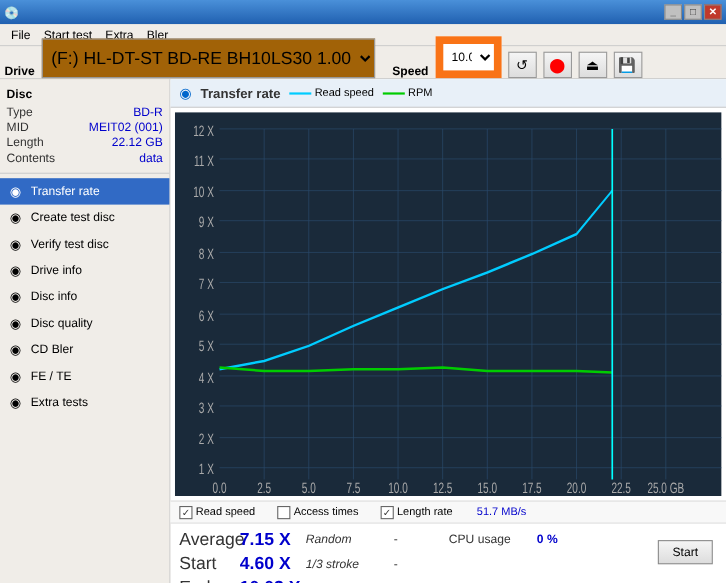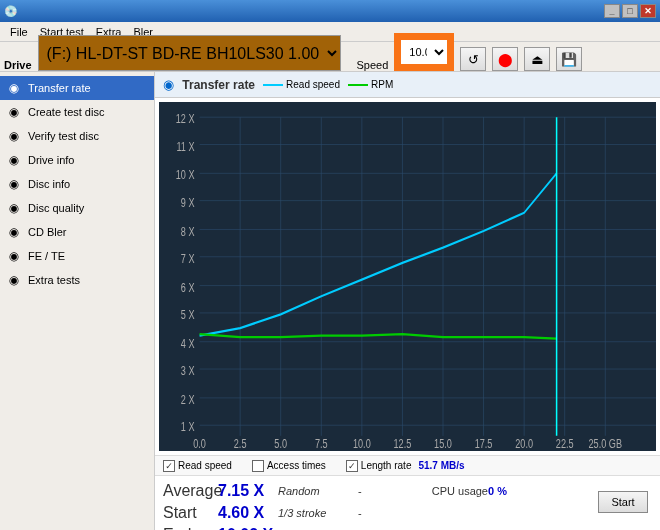--- a/index.html
+++ b/index.html
@@ -34,21 +34,21 @@
     
     #drivebar {
       background: #f0ede8; height: 30px; display: flex; align-items: flex-end;
       padding: 0 4px; border-bottom: 1px solid #ccc; gap: 6px;
     }
     #drive-label { font-size: 11px; font-weight: bold; }
     #drive-select {
       height: 36px; font-size: 16px; padding: 0 4px;
       background: #a16207; border: 1px solid #999; min-width: 220px;
     }
-    #speed-label { font-size: 11px; font-weight: normal; margin-left: 10px; }
+    #speed-label { font-size: 11px; font-weight: bold; margin-left: 10px; }
     #speed-select { height: 38px; font-size: 11px; padding: 0 4px; background: white; border: 7px solid #f97316; width: 60px; }
     .toolbar-btn {
       width: 26px; height: 24px; background: linear-gradient(to bottom, #f5f5f5, #ddd);
       border: 1px solid #999; cursor: pointer; display: flex; align-items: center; justify-content: center;
       font-size: 13px;
     }
     
     
     #main { display: flex; height: 478px; }
     
@@ -87,21 +87,21 @@
     #chart-svg { width: 100%; height: 100%; }
     
     
     #checkboxes-row {
       display: flex; align-items: center; padding: 3px 8px; border-top: 1px solid #ddd;
       gap: 20px; height: 20px; background: #f8f8f8;
     }
     .cb-item { display: flex; align-items: center; gap: 3px; font-size: 10px; }
     .cb-box { width: 12px; height: 12px; border: 1px solid #666; background: white; display: flex; align-items: center; justify-content: center; font-size: 9px; }
     .cb-box.checked::after { content: '✓'; color: #333; font-size: 9px; }
-    .burst-val { color: #0000cc; font-weight: bold; font-size: 10px; margin-left: 4px; }
+    .burst-val { color: #0000cc; font-weight: normal; font-size: 10px; margin-left: 19px; }
     
     
     #stats-area { padding: 4px 8px; border-top: 1px solid #ddd; }
     .stats-row { display: flex; align-items: center; height: 22px; gap: 0; }
     .stat-label { width: 55px; font-size: 16px; color: #333; }
     .stat-val { width: 60px; font-size: 16px; color: #0000cc; font-weight: bold; }
     .stat-label2 { width: 80px; font-size: 11px; color: #333; font-style: italic; }
     .stat-val2 { width: 30px; font-size: 11px; color: #333; }
     .stat-label3 { width: 80px; font-size: 11px; color: #333; }
     .stat-val3 { width: 40px; font-size: 11px; color: #0000cc; font-weight: bold; }
@@ -142,20 +142,39 @@
   </select>
   <button class="toolbar-btn">↺</button>
   <button class="toolbar-btn" style="color:red;">⬤</button>
   <button class="toolbar-btn">⏏</button>
   <button class="toolbar-btn">💾</button>
 </div>
 
 <div id="main">
 
   <div id="sidebar">
+    <div id="disc-section">
+      <div id="disc-title">Disc</div>
+      <div class="disc-row">
+        <span class="disc-key">Type</span>
+        <span class="disc-val">BD-R</span>
+      </div>
+      <div class="disc-row">
+        <span class="disc-key">MID</span>
+        <span class="disc-val">MEIT02 (001)</span>
+      </div>
+      <div class="disc-row">
+        <span class="disc-key">Length</span>
+        <span class="disc-val">22.12 GB</span>
+      </div>
+      <div class="disc-row">
+        <span class="disc-key">Contents</span>
+        <span class="disc-val">data</span>
+      </div>
+    </div>
 
     <div class="sidebar-btn active">
       <span class="sidebar-btn-icon">◉</span>
       <span>Transfer rate</span>
     </div>
     <div class="sidebar-btn">
       <span class="sidebar-btn-icon">◉</span>
       <span>Create test disc</span>
     </div>
     <div class="sidebar-btn">
@@ -280,21 +299,21 @@
         <span class="burst-val">51.7 MB/s</span>
       </div>
     </div>
 
     <div id="stats-area">
       <div class="stats-row">
         <span class="stat-label">Average</span>
         <span class="stat-val">7.15 X</span>
         <span class="stat-label2">Random</span>
         <span class="stat-val2">-</span>
-        <span class="stat-label3" style="margin-left:20px;text-align:right;">CPU usage</span>
+        <span class="stat-label3" style="margin-left:20px;">CPU usage</span>
         <span class="stat-val3">0 %</span>
       </div>
       <div class="stats-row">
         <span class="stat-label">Start</span>
         <span class="stat-val">4.60 X</span>
         <span class="stat-label2">1/3 stroke</span>
         <span class="stat-val2">-</span>
         <button id="start-btn" style="margin-left:auto;">Start</button>
       </div>
       <div class="stats-row">

